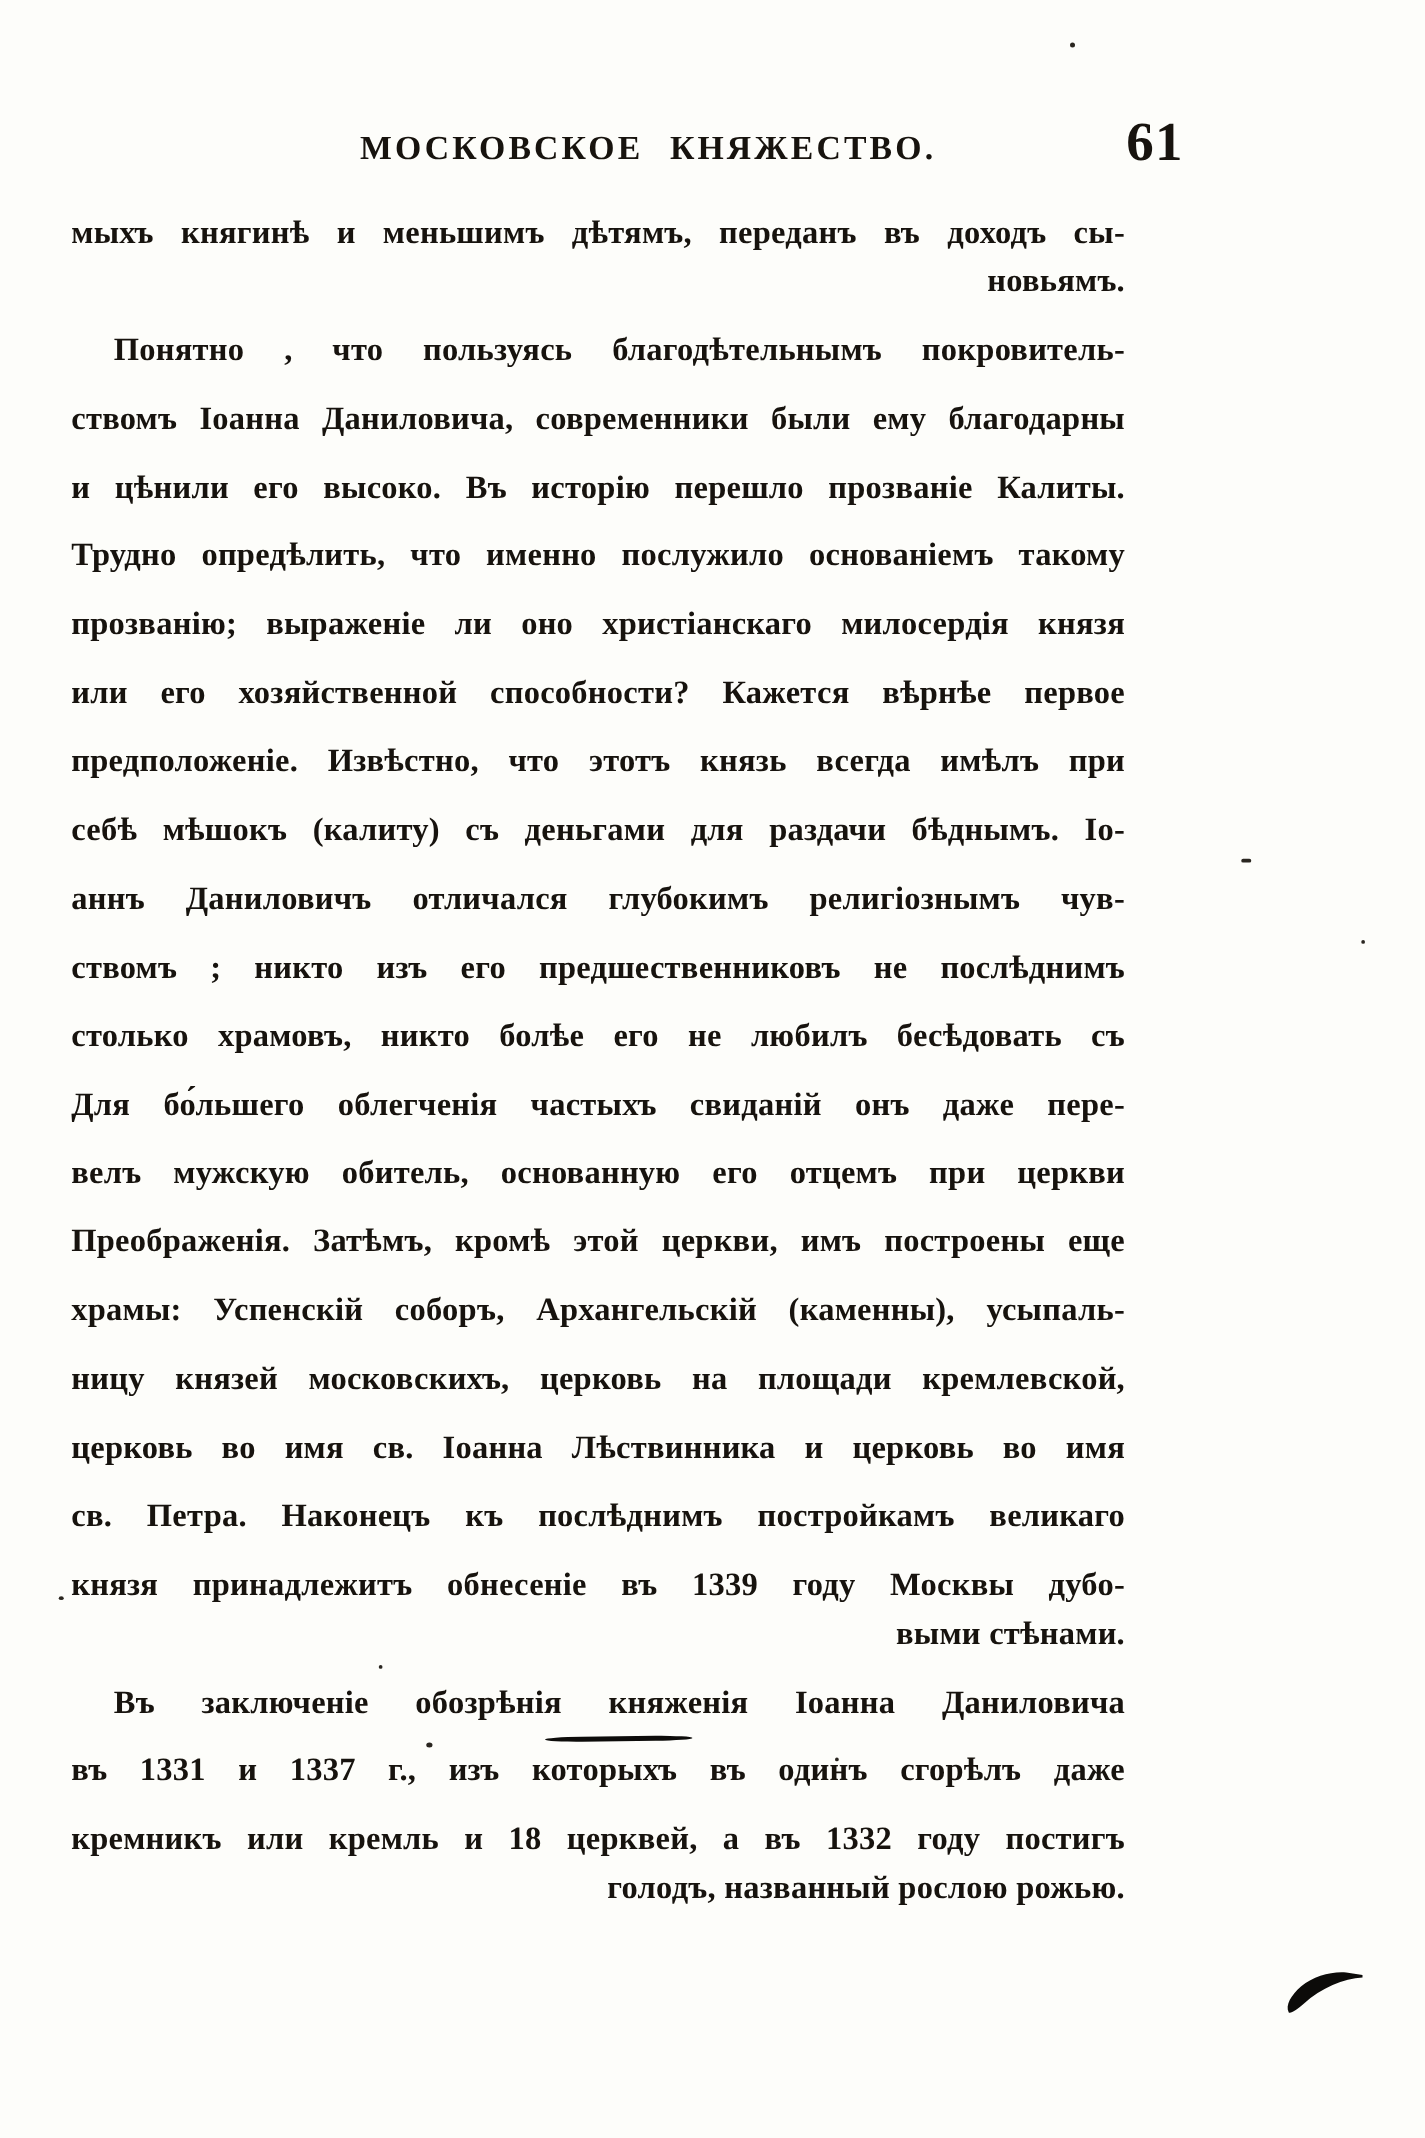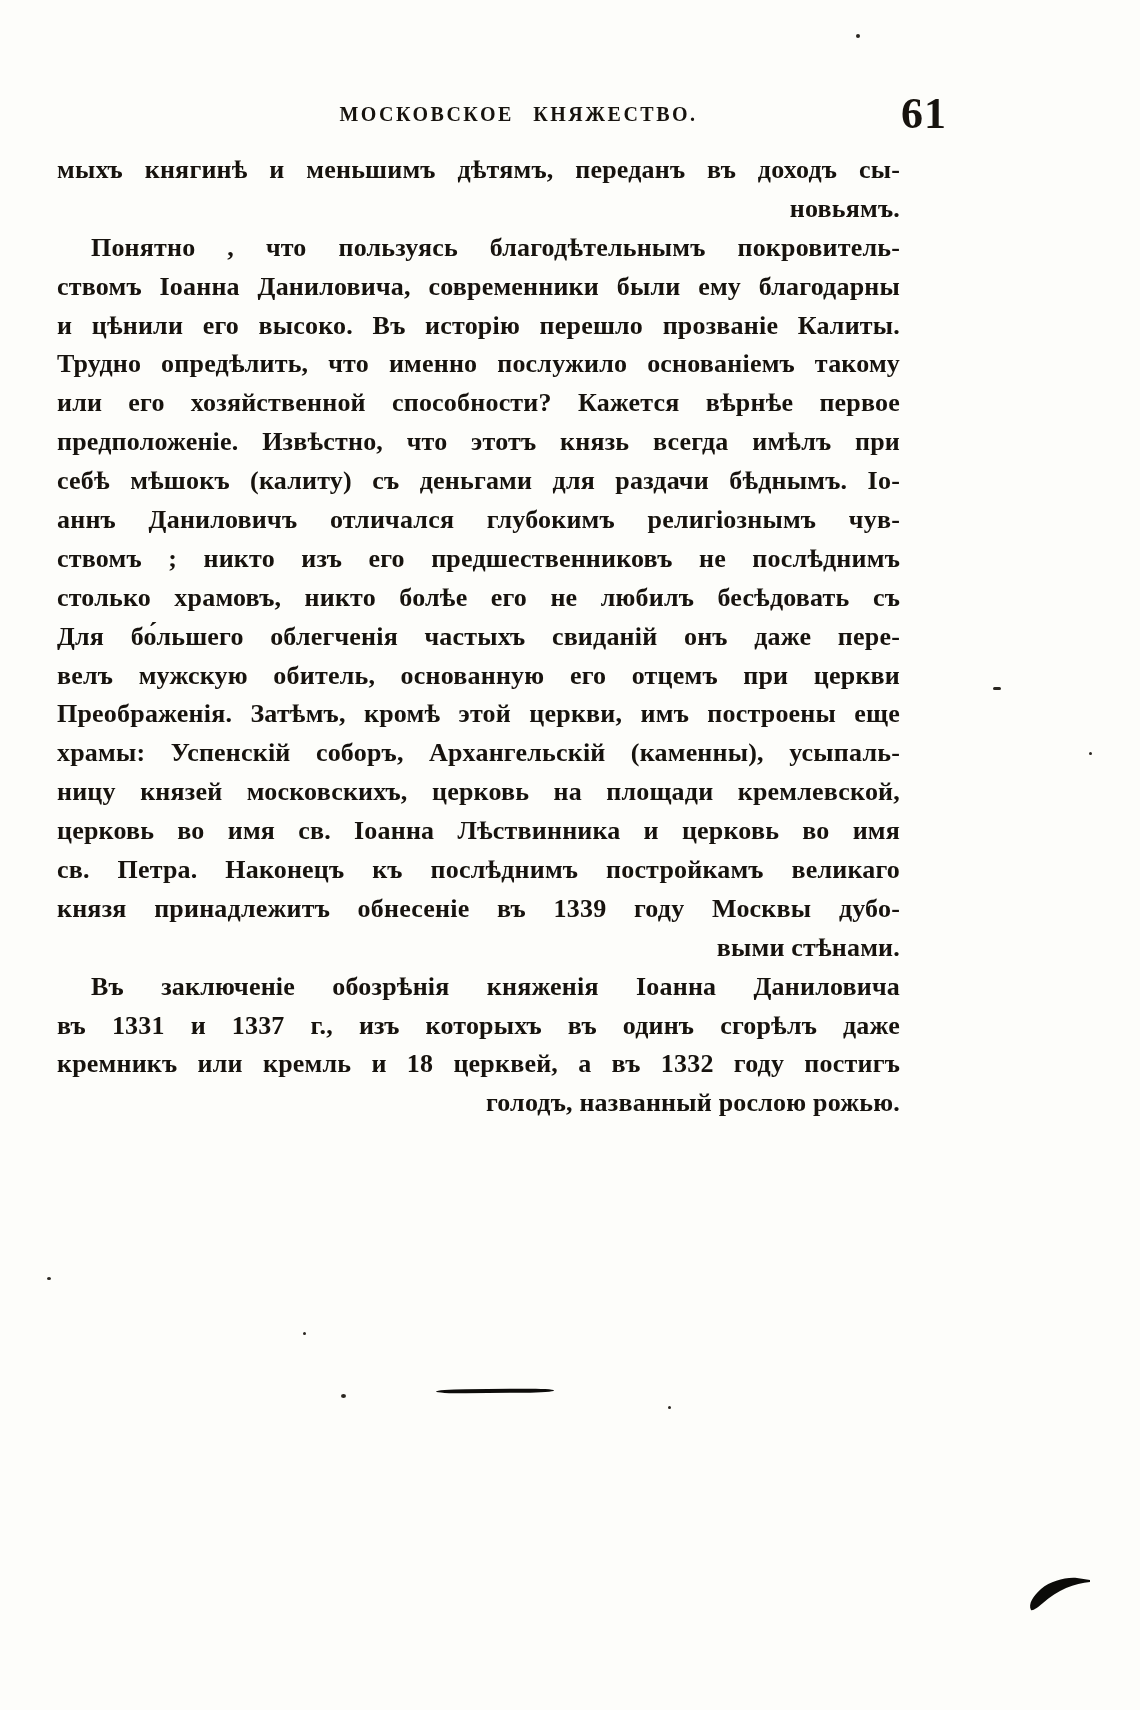--- a/index.html
+++ b/index.html
@@ -14,21 +14,21 @@
   .page {
     position: absolute; inset: 0;
   }
   .running-head {
     position: absolute;
     top: 103px; left: 57px; width: 843px;
     padding-left: 80px;
     box-sizing: border-box;
     text-align: center;
     font-weight: bold;
-    font-size: 20px;
+    font-size: 27px;
     letter-spacing: 2.5px;
     word-spacing: 12px;
     white-space: nowrap;
   }
   .page-num {
     position: absolute;
     top: 88px; left: 901px;
     font-weight: bold;
     font-size: 44px;
     letter-spacing: 1px;
@@ -42,20 +42,21 @@
   }
   .line {
     height: 38.9px;
     line-height: 38.9px;
     white-space: nowrap;
   }
   .line.j {
     white-space: normal;
     text-align: justify;
     text-align-last: justify;
+    margin-top: 16px;
   }
   .line.l { text-align: right; }
   .line.indent { padding-left: 34px; box-sizing: border-box; }
   .rule {
     position: absolute;
     top: 1389px; left: 436px;
     width: 118px; height: 4px;
     background: #0d0c0a;
     border-radius: 50% / 100%;
     transform: rotate(-0.6deg);
@@ -86,20 +87,21 @@
   <div class="running-head">МОСКОВСКОЕ КНЯЖЕСТВО.</div>
   <div class="page-num">61</div>
 
   <div class="text-block">
     <div class="line j">мыхъ княгинѣ и меньшимъ дѣтямъ, переданъ въ доходъ сы-</div>
     <div class="line l">новьямъ.</div>
     <div class="line j indent">Понятно , что пользуясь благодѣтельнымъ покровитель-</div>
     <div class="line j">ствомъ Іоанна Даниловича, современники были ему благодарны</div>
     <div class="line j">и цѣнили его высоко. Въ исторію перешло прозваніе Калиты.</div>
     <div class="line j">Трудно опредѣлить, что именно послужило основаніемъ такому</div>
+    <div class="line j">прозванію; выраженіе ли оно христіанскаго милосердія князя</div>
     <div class="line j">или его хозяйственной способности? Кажется вѣрнѣе первое</div>
     <div class="line j">предположеніе. Извѣстно, что этотъ князь всегда имѣлъ при</div>
     <div class="line j">себѣ мѣшокъ (калиту) съ деньгами для раздачи бѣднымъ. Іо-</div>
     <div class="line j">аннъ Даниловичъ отличался глубокимъ религіознымъ чув-</div>
     <div class="line j">ствомъ ; никто изъ его предшественниковъ не послѣднимъ</div>
     <div class="line j">столько храмовъ, никто болѣе его не любилъ бесѣдовать съ</div>
     <div class="line j">Для бо́льшего облегченія частыхъ свиданій онъ даже пере-</div>
     <div class="line j">велъ мужскую обитель, основанную его отцемъ при церкви</div>
     <div class="line j">Преображенія. Затѣмъ, кромѣ этой церкви, имъ построены еще</div>
     <div class="line j">храмы: Успенскій соборъ, Архангельскій (каменны), усыпаль-</div>

